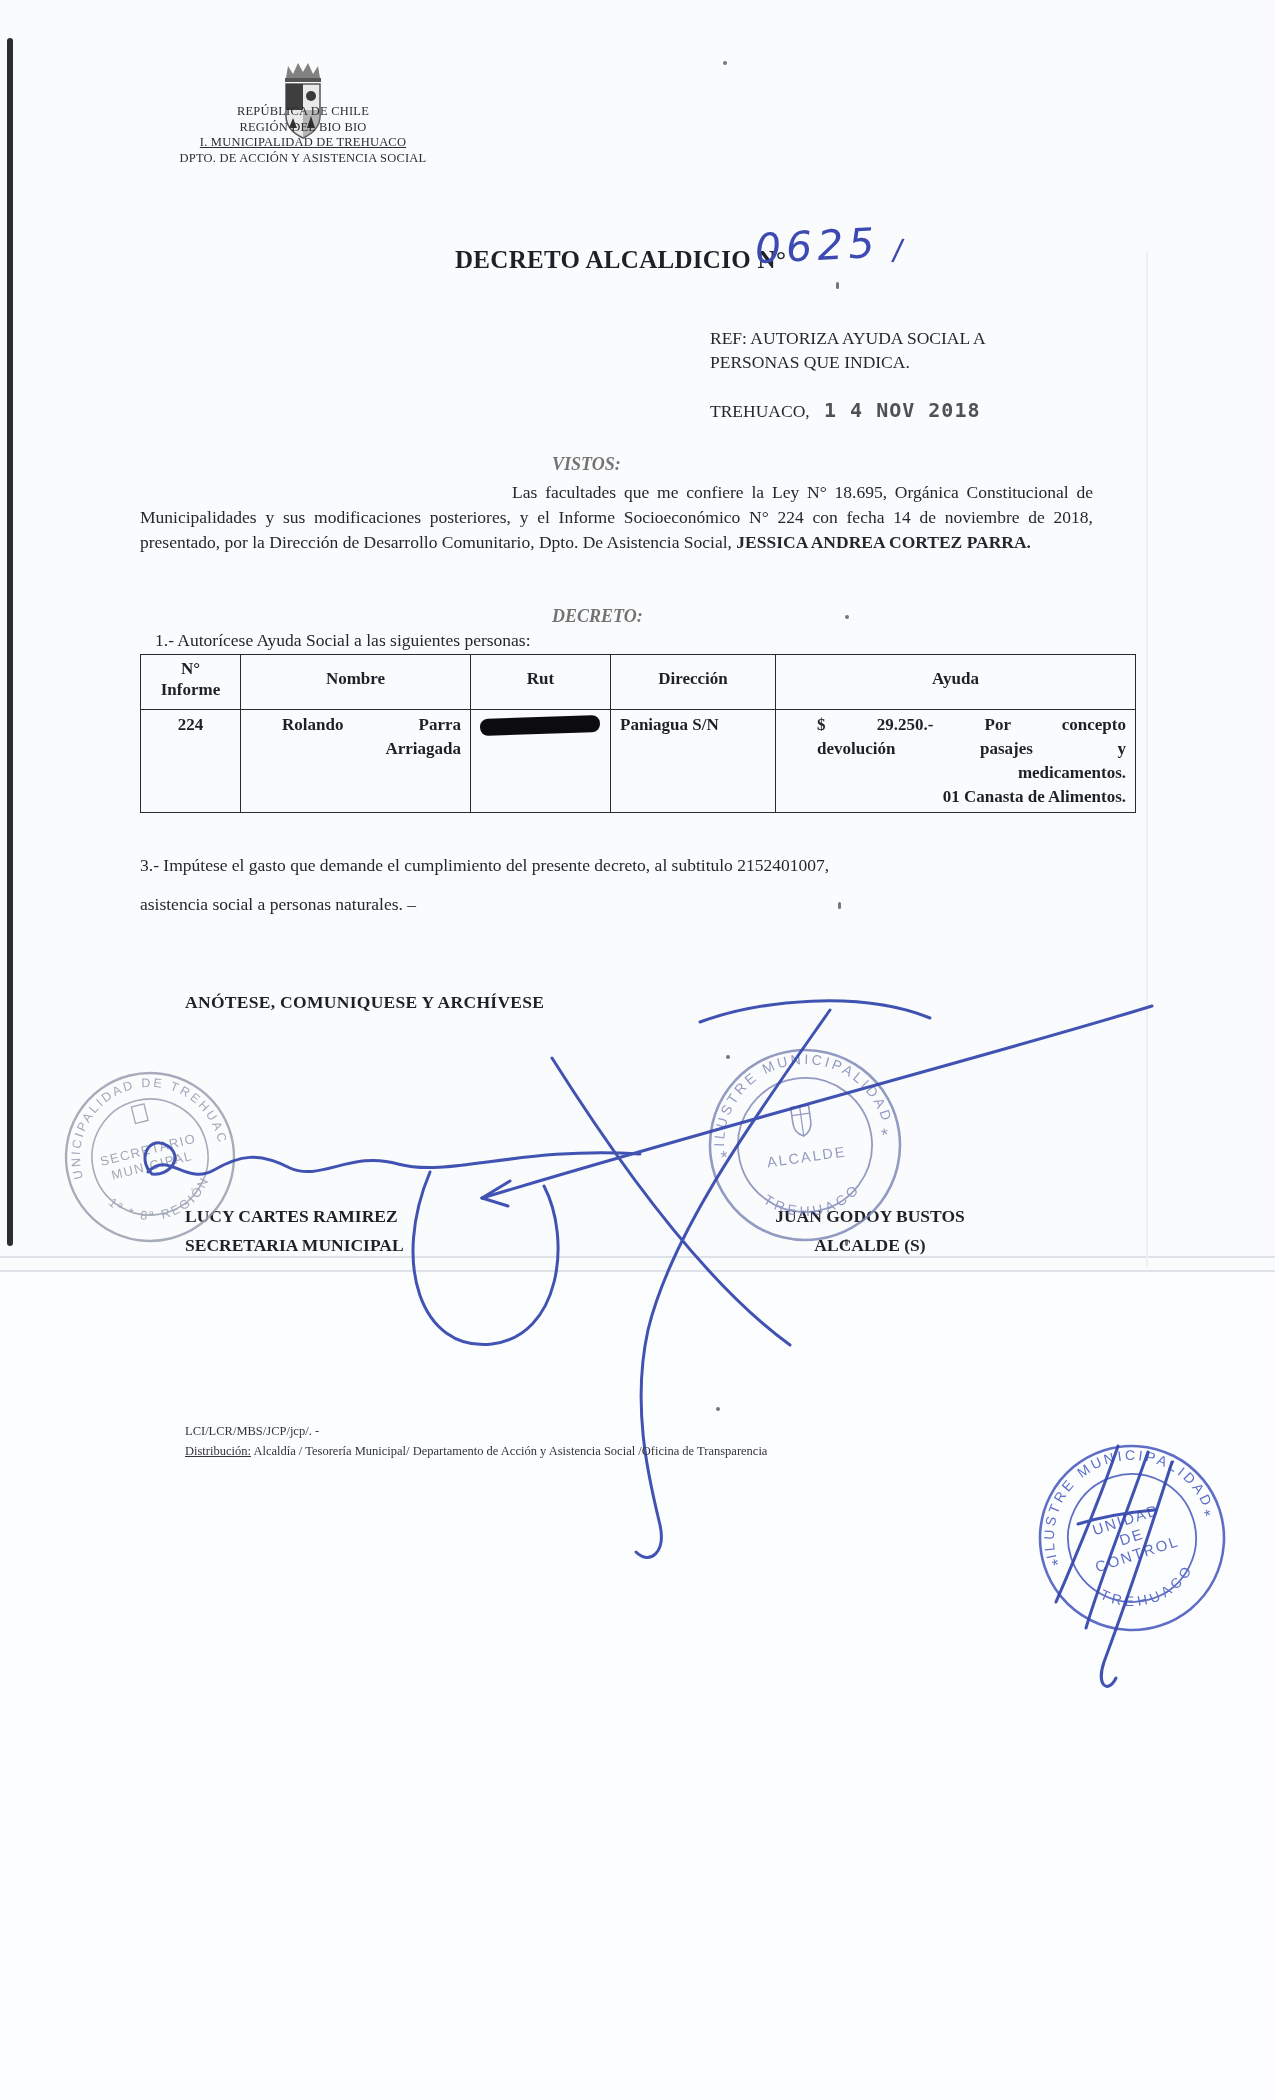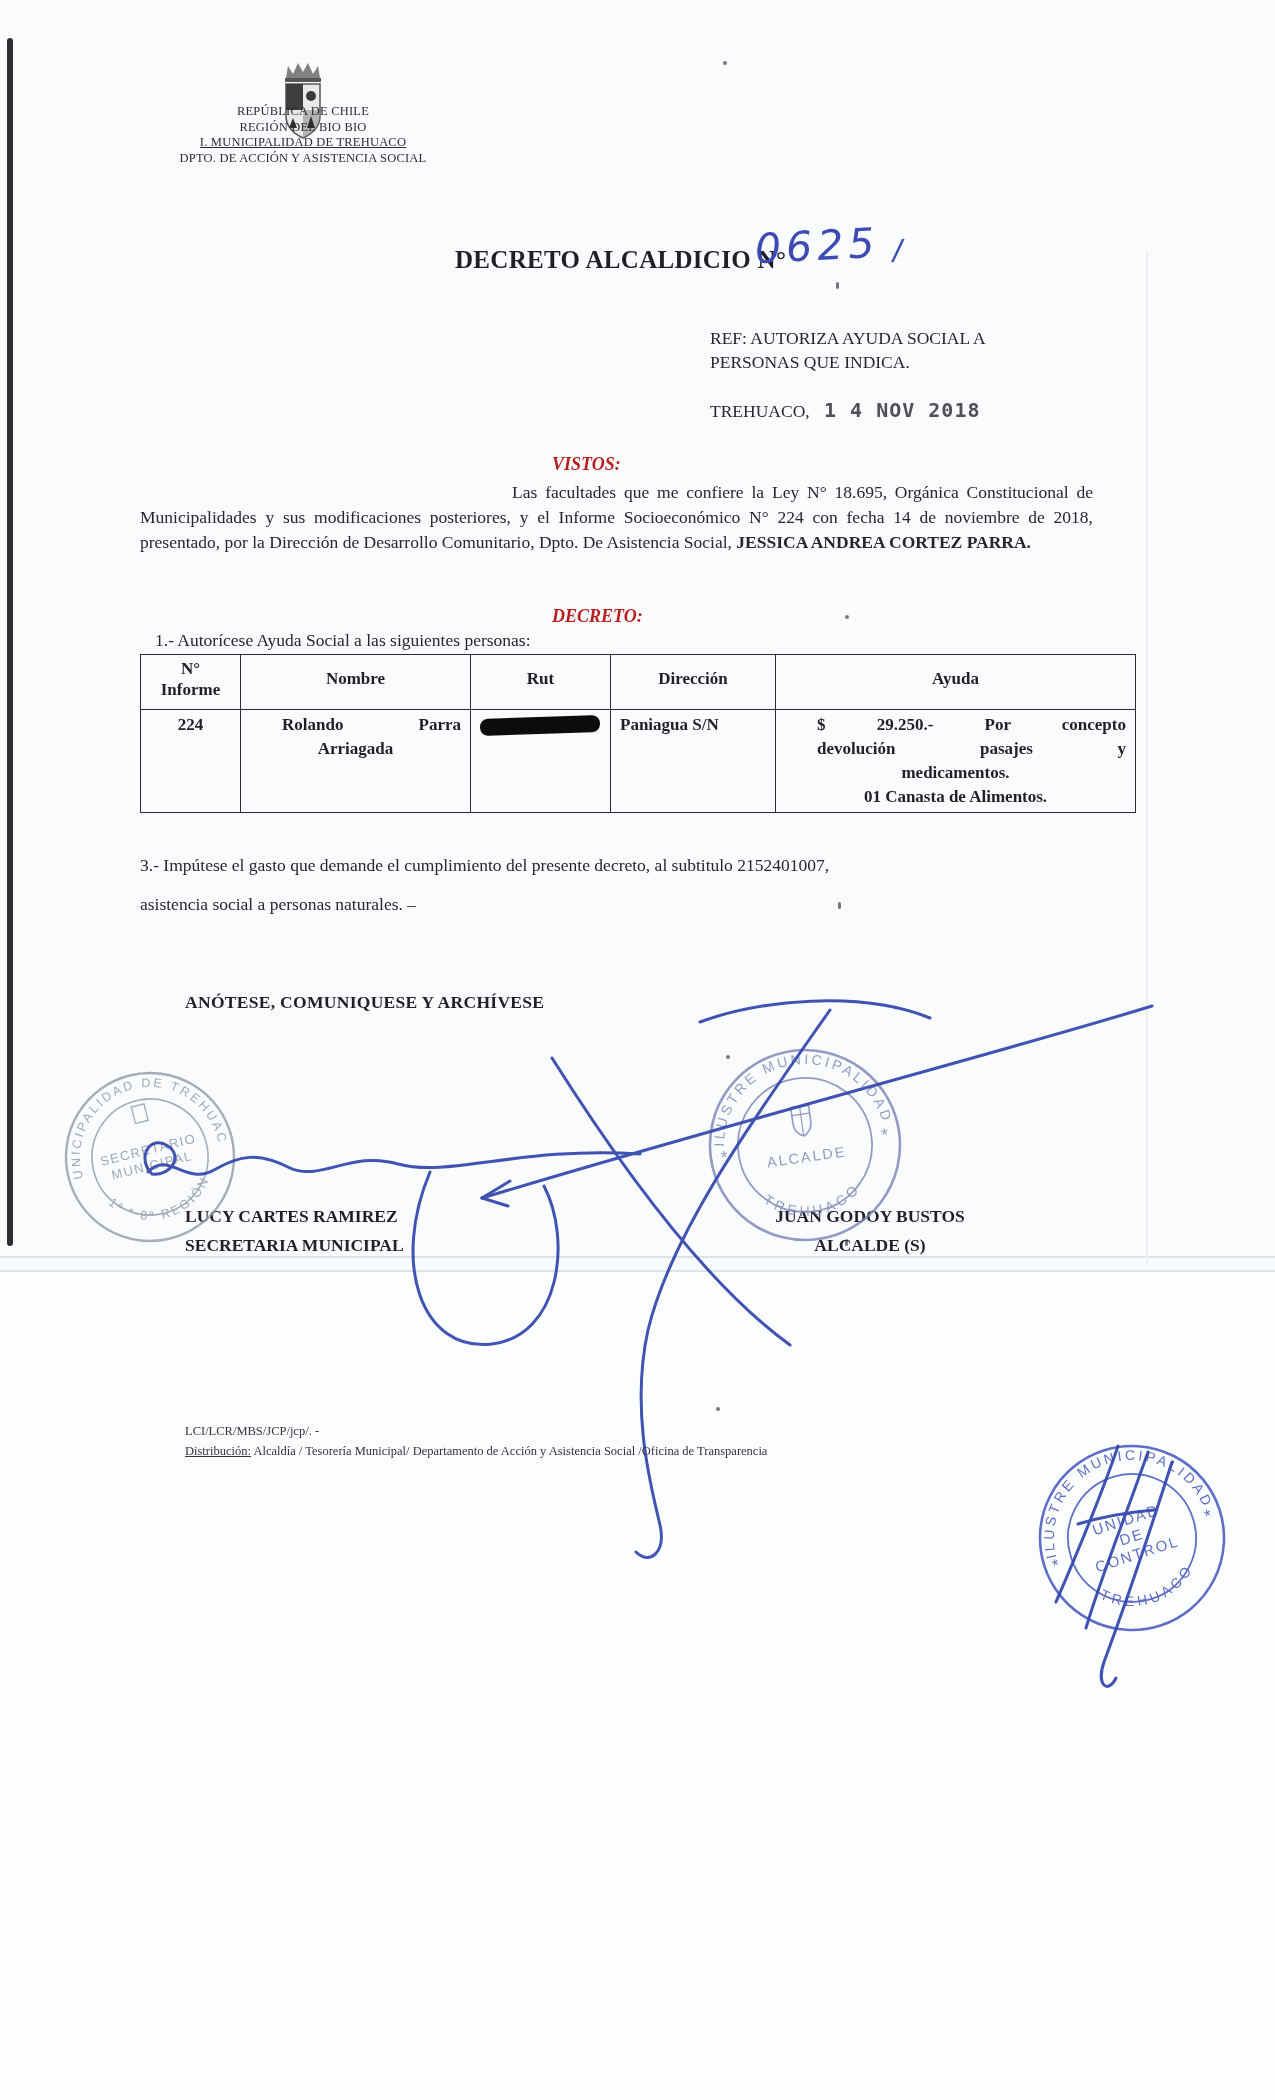--- a/index.html
+++ b/index.html
@@ -9,30 +9,30 @@
   
   .hdr-line{font-size:12.5px;line-height:15.5px;color:#2c2c34;text-align:center;letter-spacing:.2px;}
   .hdr-underline{text-decoration:underline;}
   
   .doc-title{font-size:25px;font-weight:bold;color:#1f1f28;letter-spacing:.3px;}
   .hand-number{font-family:"DejaVu Sans", sans-serif;font-style:italic;font-size:41px;color:#3c4ab2;letter-spacing:5px;transform:rotate(-3deg);display:inline-block;}
   .hand-slash{font-family:"DejaVu Sans", sans-serif;font-size:30px;color:#3c4ab2;display:inline-block;margin-left:14px;transform:rotate(8deg);}
   .ref-line{font-size:17.5px;line-height:24px;color:#26262e;}
   .date-stamp{font-family:"DejaVu Sans Mono", monospace;font-weight:bold;font-size:20px;color:#43454b;letter-spacing:1px;opacity:.93;transform:scaleY(1.08);}
   
-  .heading-it{font-size:18px;font-weight:bold;font-style:italic;color:#b91c1c;font-family:Liberation Serif, serif;}
+  .heading-it{font-size:18px;font-weight:bold;font-style:italic;color:#737373;font-family:Liberation Serif, serif;}
   .body-par{font-size:17.5px;line-height:25px;text-align:justify;color:#26262e;}
   .body-line{font-size:17.5px;color:#26262e;white-space:nowrap;}
   
   table.decree{border-collapse:collapse;table-layout:fixed;width:995px;}
   table.decree td,table.decree th{border:1.6px solid #2a2a33;vertical-align:top;font-size:17px;color:#1f1f28;padding:3px 9px;}
   table.decree th{font-weight:bold;text-align:center;line-height:21px;}
   table.decree td{font-weight:bold;line-height:24px;}
   .jline{text-align:justify;text-align-last:justify;margin-left:32px;}
-  .nline{text-align:center;}
+  .nline{text-align:right;}
   .redact-bar{width:120px;height:17px;background:#0c0c0e;border-radius:8px;transform:rotate(-2deg);margin-top:4px;}
   .closing{font-size:17.5px;font-weight:bold;color:#1f1f28;letter-spacing:.3px;margin-top:16px;}
   
   .sig-name{font-size:17.5px;font-weight:bold;color:#1f1f28;line-height:29px;}
   .center-block{text-align:center;}
   
   .foot-small{font-size:12.5px;color:#33333b;}
   .foot-underline{text-decoration:underline;}
   
   .edge-strip{left:7px;top:38px;width:6px;height:1208px;background:#2e2e32;border-radius:3px;}

